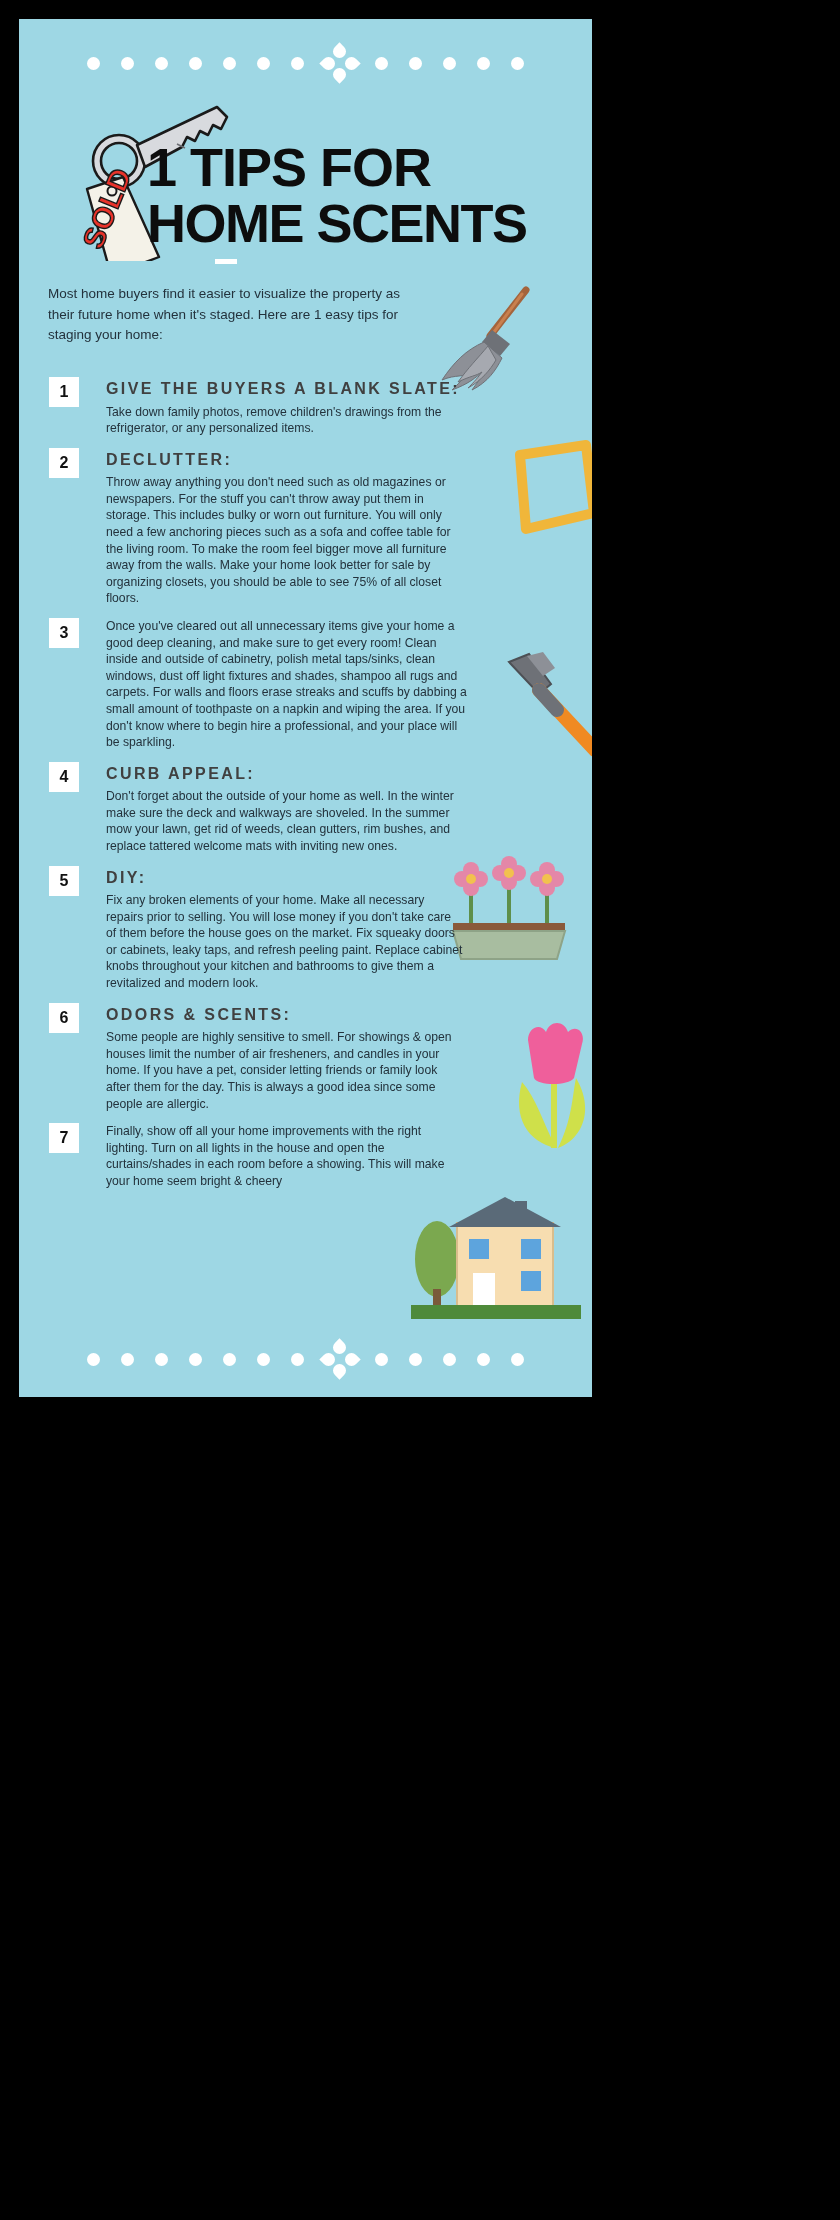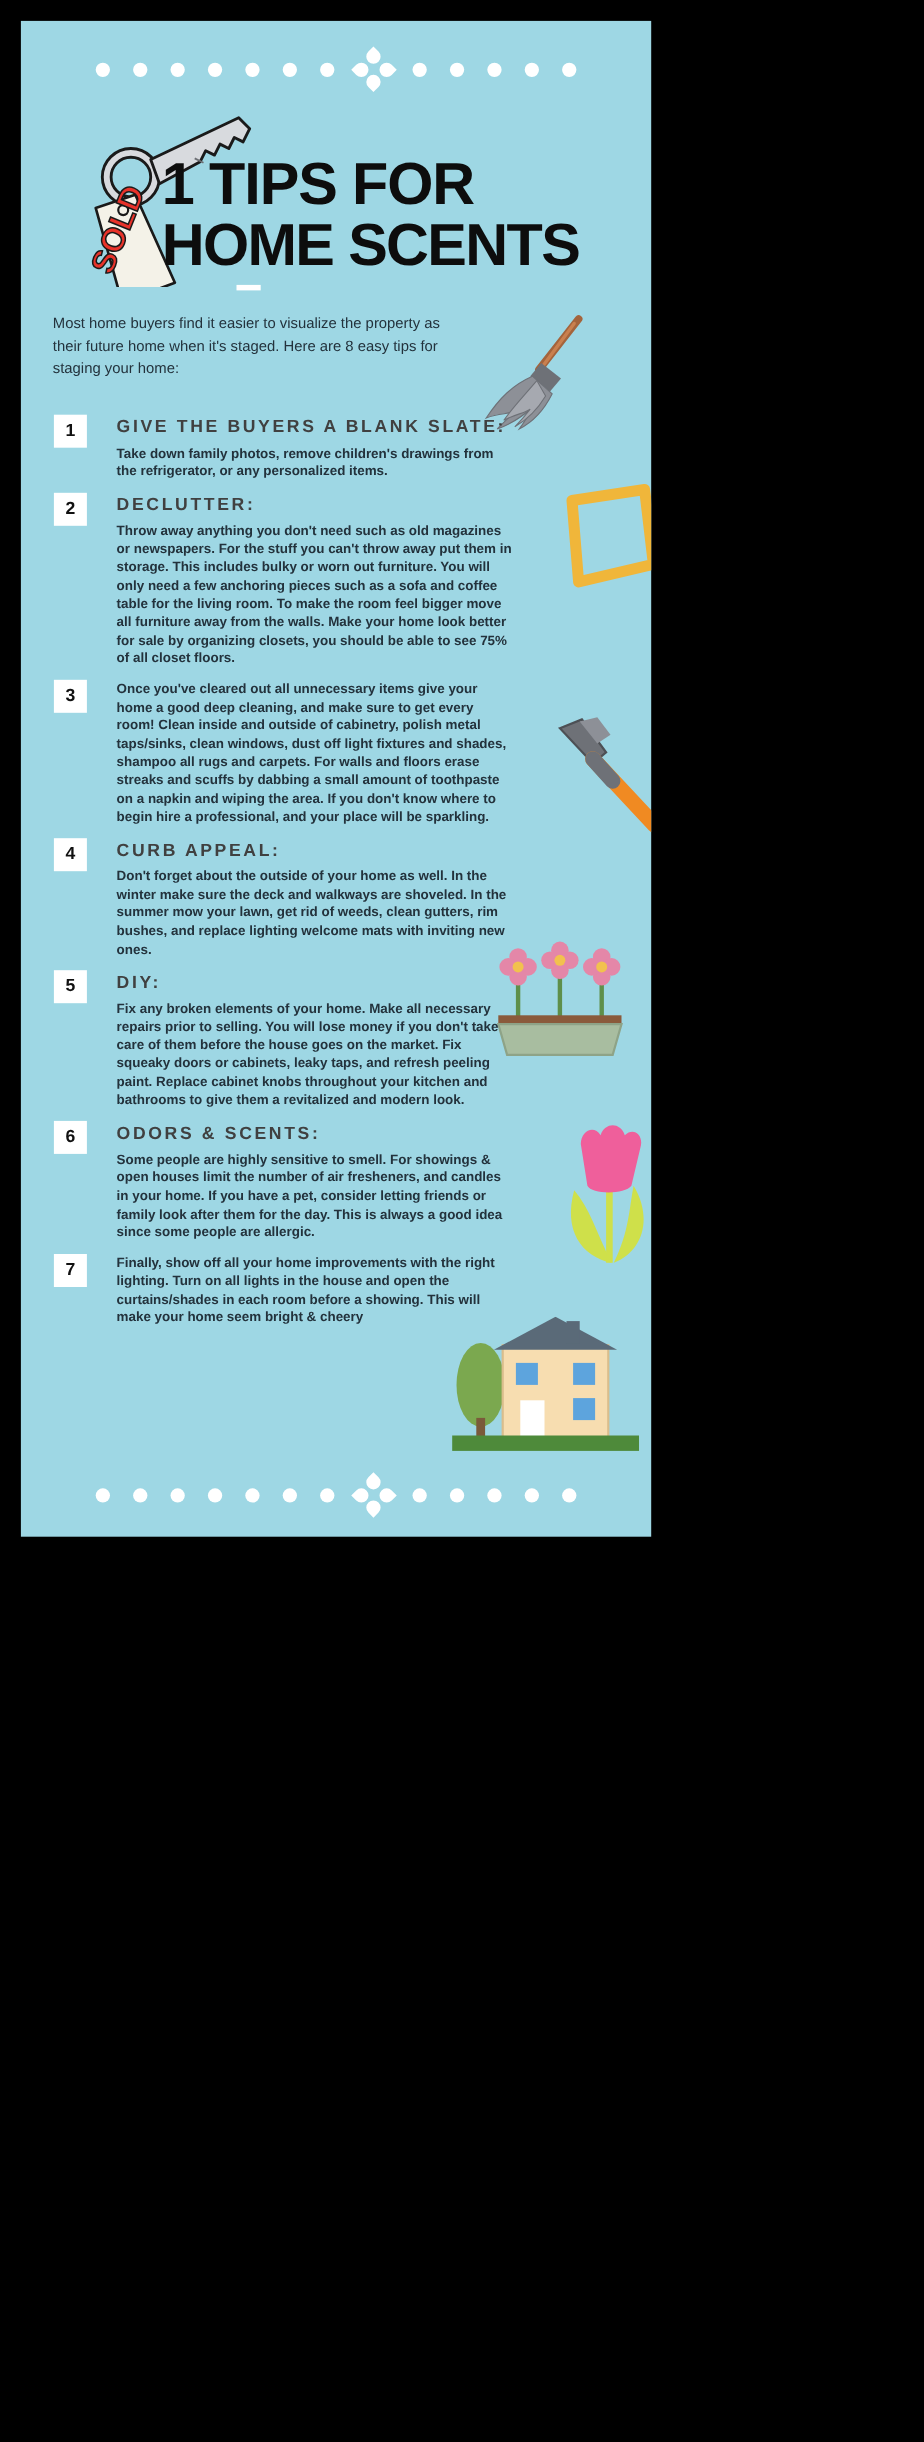--- a/index.html
+++ b/index.html
@@ -28,21 +28,21 @@
   .keywrap{position:absolute;left:22px;top:62px;width:210px;height:180px;}
 
   
   .intro{position:absolute;left:29px;top:265px;width:360px;font-size:13.5px;line-height:20.5px;color:#23323c;font-weight:normal;}
 
   
   .tips{position:absolute;left:29px;top:358px;width:420px;}
   .tip{position:relative;margin-bottom:11px;}
   .tipnum{position:absolute;left:1px;top:0;width:30px;height:30px;background:#ffffff;color:#111;font-weight:bold;font-size:16px;display:flex;align-items:center;justify-content:center;font-family:"Liberation Sans",sans-serif;}
   .tiphead{margin:0 0 0 58px;font-size:16px;font-weight:bold;letter-spacing:2.4px;color:#404040;line-height:18.5px;padding-top:3px;text-transform:uppercase;font-family:"Liberation Sans",sans-serif;}
-  .tipbody{margin:5px 0 0 58px;font-size:12.2px;line-height:16.6px;color:#23323c;width:358px;font-weight:bold;}
+  .tipbody{margin:5px 0 0 58px;font-size:12.2px;line-height:16.6px;color:#23323c;width:358px;}
   .tip.wide .tipbody{width:362px;}
 
   
   .ill{position:absolute;}
   .ill svg{display:block;}
 </style>
 </head>
 <body>
 
 <div class="poster">
@@ -83,21 +83,21 @@
       </g>
     </svg>
   </div>
 
   <div class="title">
     <h1>1 TIPS FOR</h1>
     <h1 class="ln2">HOME SCENTS</h1>
   </div>
   <div class="title-rule"></div>
 
-  <div class="intro">Most home buyers find it easier to visualize the property as their future home when it's staged. Here are 8 easy tips for staging your home:</div>
+  <div class="intro">Most home buyers find it easier to visualize the property as their future home when it's staged. Here are 1 easy tips for staging your home:</div>
 
   <div class="ill" style="left:399px;top:265px;">
     <svg width="120" height="110" viewBox="0 0 120 110">
       <path d="M108 6 L72 52" stroke="#a4643c" stroke-width="7" stroke-linecap="round"></path>
       <path d="M104 10 L76 48" stroke="#c9804f" stroke-width="3" stroke-linecap="round"></path>
       <path d="M74 46 l-10 12 18 14 10-12 Z" fill="#6e7177"></path>
       <g fill="#8d9097" stroke="#6e7177" stroke-width="1">
         <path d="M66 58 C48 66 36 78 24 96 C38 90 46 94 52 88 C44 96 40 100 34 106 C50 100 58 94 66 86 C62 96 58 100 54 106 C70 98 78 86 84 74 Z"></path>
         <path d="M70 62 C60 74 50 84 40 98 C52 92 58 92 64 88 C58 96 54 100 50 104 C64 96 72 86 78 76 Z" fill="#a6a9b0"></path>
       </g>
@@ -193,21 +193,21 @@
     </div>
 
     <div class="tip wide">
       <div class="tipnum">3</div>
       <div class="tipbody">Once you've cleared out all unnecessary items give your home a good deep cleaning, and make sure to get every room! Clean inside and outside of cabinetry, polish metal taps/sinks, clean windows, dust off light fixtures and shades, shampoo all rugs and carpets. For walls and floors erase streaks and scuffs by dabbing a small amount of toothpaste on a napkin and wiping the area. If you don't know where to begin hire a professional, and your place will be sparkling.</div>
     </div>
 
     <div class="tip">
       <div class="tipnum">4</div>
       <div class="tiphead">CURB APPEAL:</div>
-      <div class="tipbody">Don't forget about the outside of your home as well. In the winter make sure the deck and walkways are shoveled. In the summer mow your lawn, get rid of weeds, clean gutters, rim bushes, and replace lighting welcome mats with inviting new ones.</div>
+      <div class="tipbody">Don't forget about the outside of your home as well. In the winter make sure the deck and walkways are shoveled. In the summer mow your lawn, get rid of weeds, clean gutters, rim bushes, and replace tattered welcome mats with inviting new ones.</div>
     </div>
 
     <div class="tip">
       <div class="tipnum">5</div>
       <div class="tiphead">DIY:</div>
       <div class="tipbody">Fix any broken elements of your home. Make all necessary repairs prior to selling. You will lose money if you don't take care of them before the house goes on the market. Fix squeaky doors or cabinets, leaky taps, and refresh peeling paint. Replace cabinet knobs throughout your kitchen and bathrooms to give them a revitalized and modern look.</div>
     </div>
 
     <div class="tip">
       <div class="tipnum">6</div>

